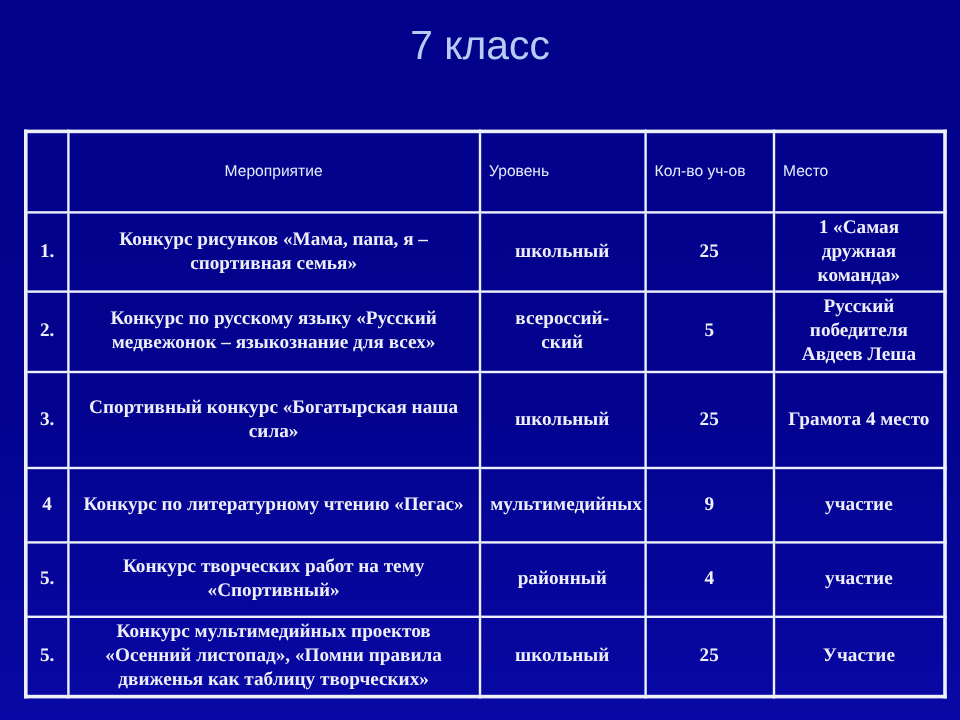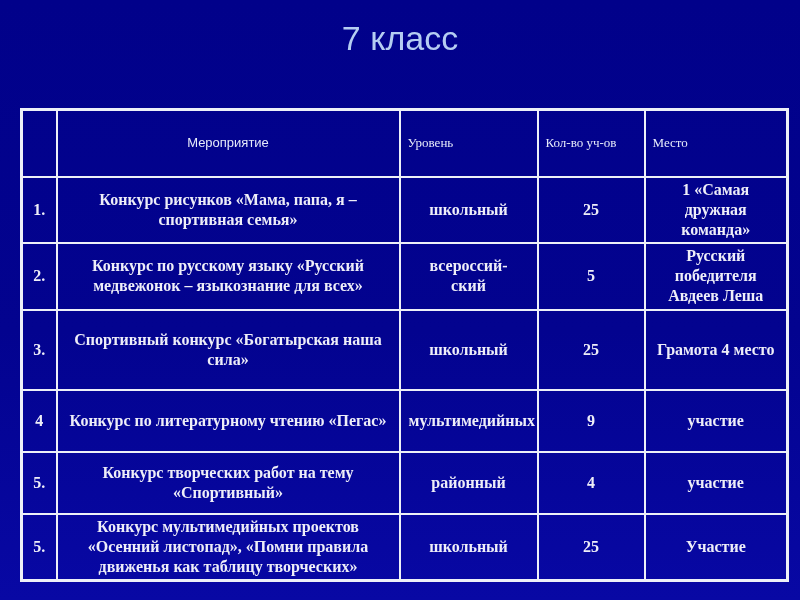--- a/index.html
+++ b/index.html
@@ -49,21 +49,20 @@
   }
   tr.header-row td {
     font-family: "Liberation Sans", sans-serif;
     font-weight: normal;
     font-size: 13px;
     color: #e6ebfa;
   }
   tr.header-row td.h-left {
     text-align: left;
     padding-left: 7px;
-    font-family: Liberation Serif, serif;
   }
   td.cell-level {
     white-space: pre-line;
   }
   td.va-top {
     vertical-align: top;
     padding-top: 7px;
   }
 </style>
 </head>

